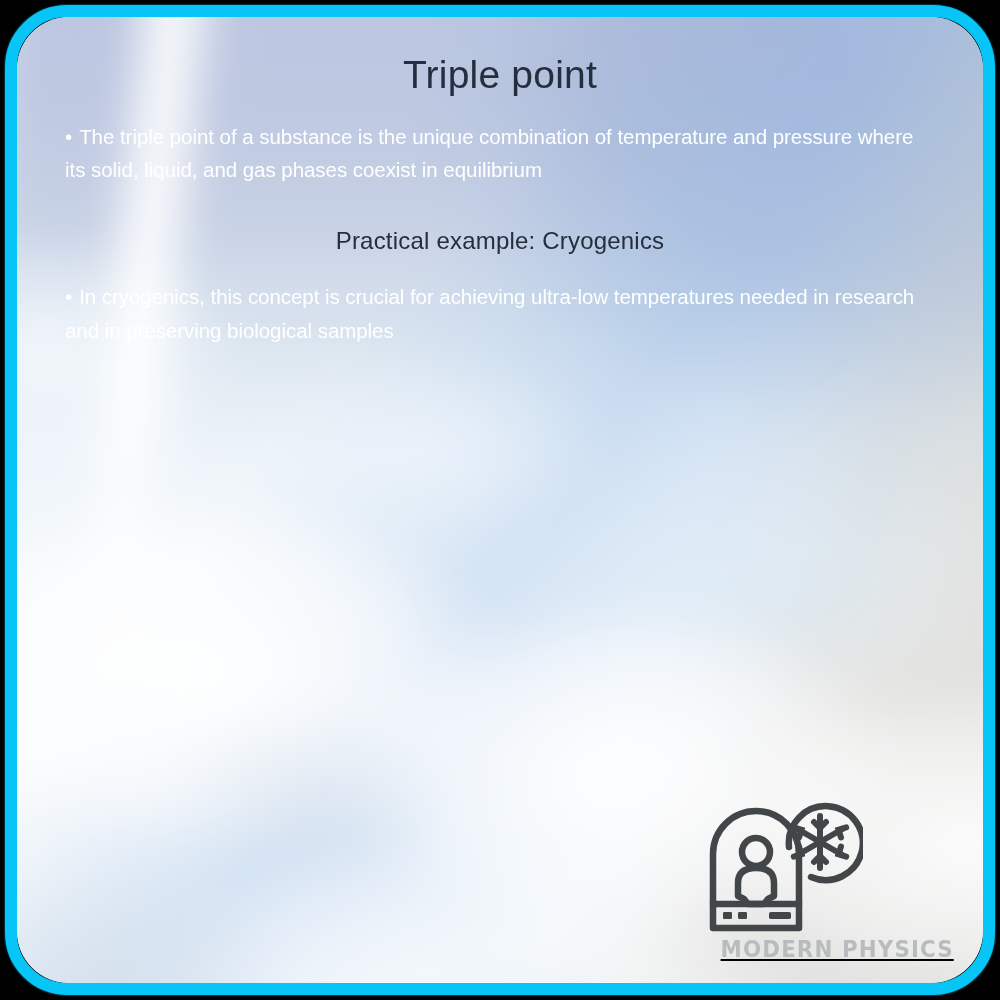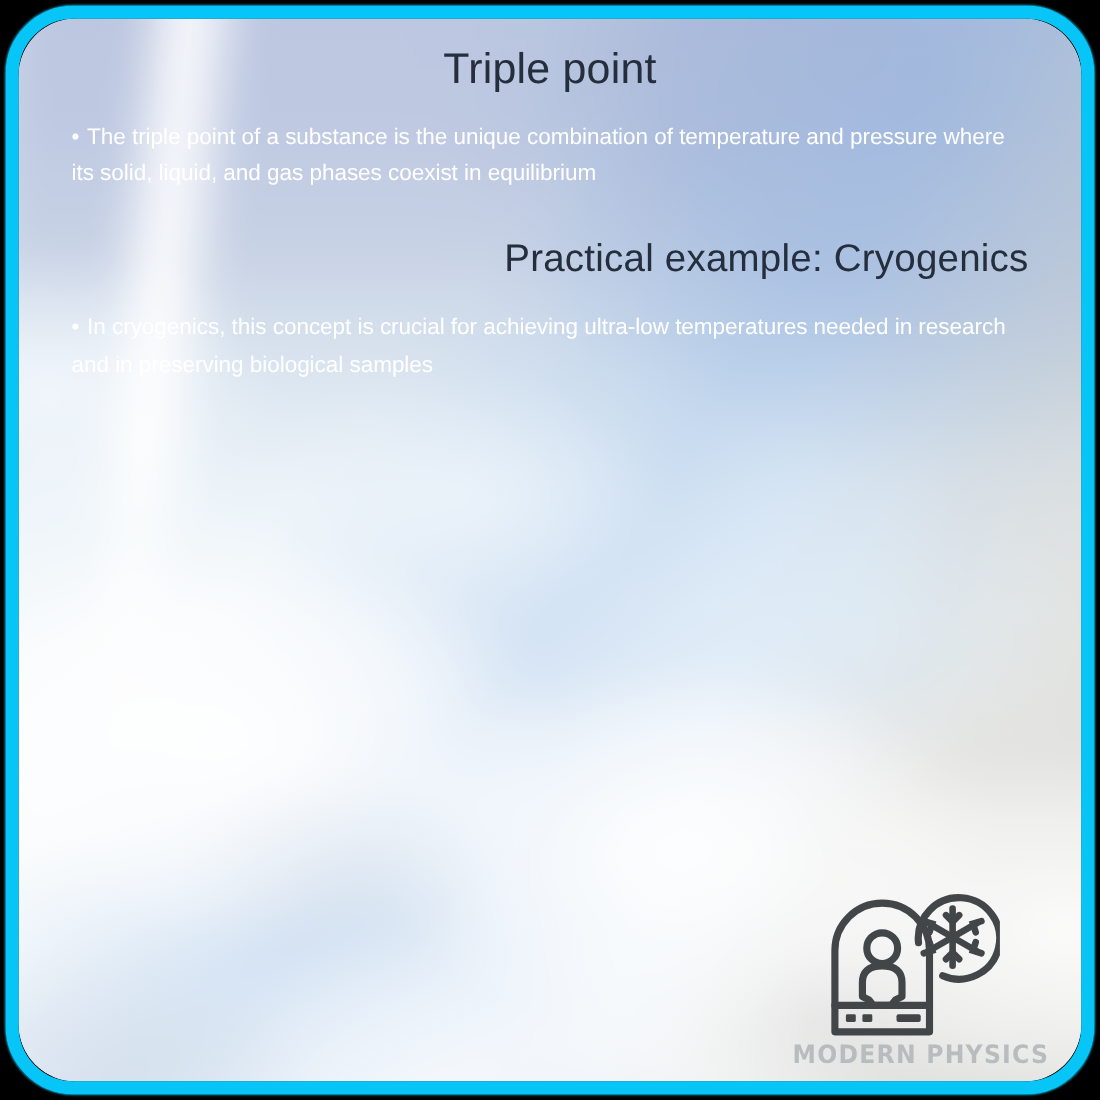--- a/index.html
+++ b/index.html
@@ -151,36 +151,36 @@
       rgba(255,255,255,.12) 100%);
   }
 
   
   #content {
     position: absolute;
     left: 17px; top: 17px;
     width: 966px; height: 966px;
     z-index: 3;
     box-sizing: border-box;
-    padding: 24px 48px 0 48px;
+    padding: 36px 48px 0 48px;
   }
 
   .slide-title {
     text-align: center;
     font-size: 39px;
     font-weight: 400;
     letter-spacing: .2px;
     color: #242e3c;
     margin: 0 0 22px 0;
     line-height: 1.15;
   }
 
   .section-heading {
-    text-align: right;
-    font-size: 35px;
+    text-align: center;
+    font-size: 24px;
     font-weight: 400;
     letter-spacing: .2px;
     color: #242e3c;
     margin: 40px 0 26px 0;
     line-height: 1.15;
   }
 
   .bullets {
     list-style: none;
     margin: 0;
@@ -197,25 +197,26 @@
   }
   .bullets li .b-dot { margin-right: 7px; }
 
   #sec1 { margin-top: 2px; }
   #sec2-bullets { margin-top: 0; }
 
   
   #logo {
     position: absolute;
     right: 46px;
-    bottom: 28px;
+    bottom: 38px;
     z-index: 4;
     display: flex;
     flex-direction: column;
-    align-items: center;
+    align-items: flex-start;
+    text-decoration: underline;
   }
   #logo-mark { display:block; }
   #logo-text {
     margin-top: 2px;
     font-family: "DejaVu Sans", sans-serif;
     font-weight: 700;
     font-size: 23px;
     letter-spacing: 1.2px;
     color: #b9bcbe;
     transform: scaleX(.93);

